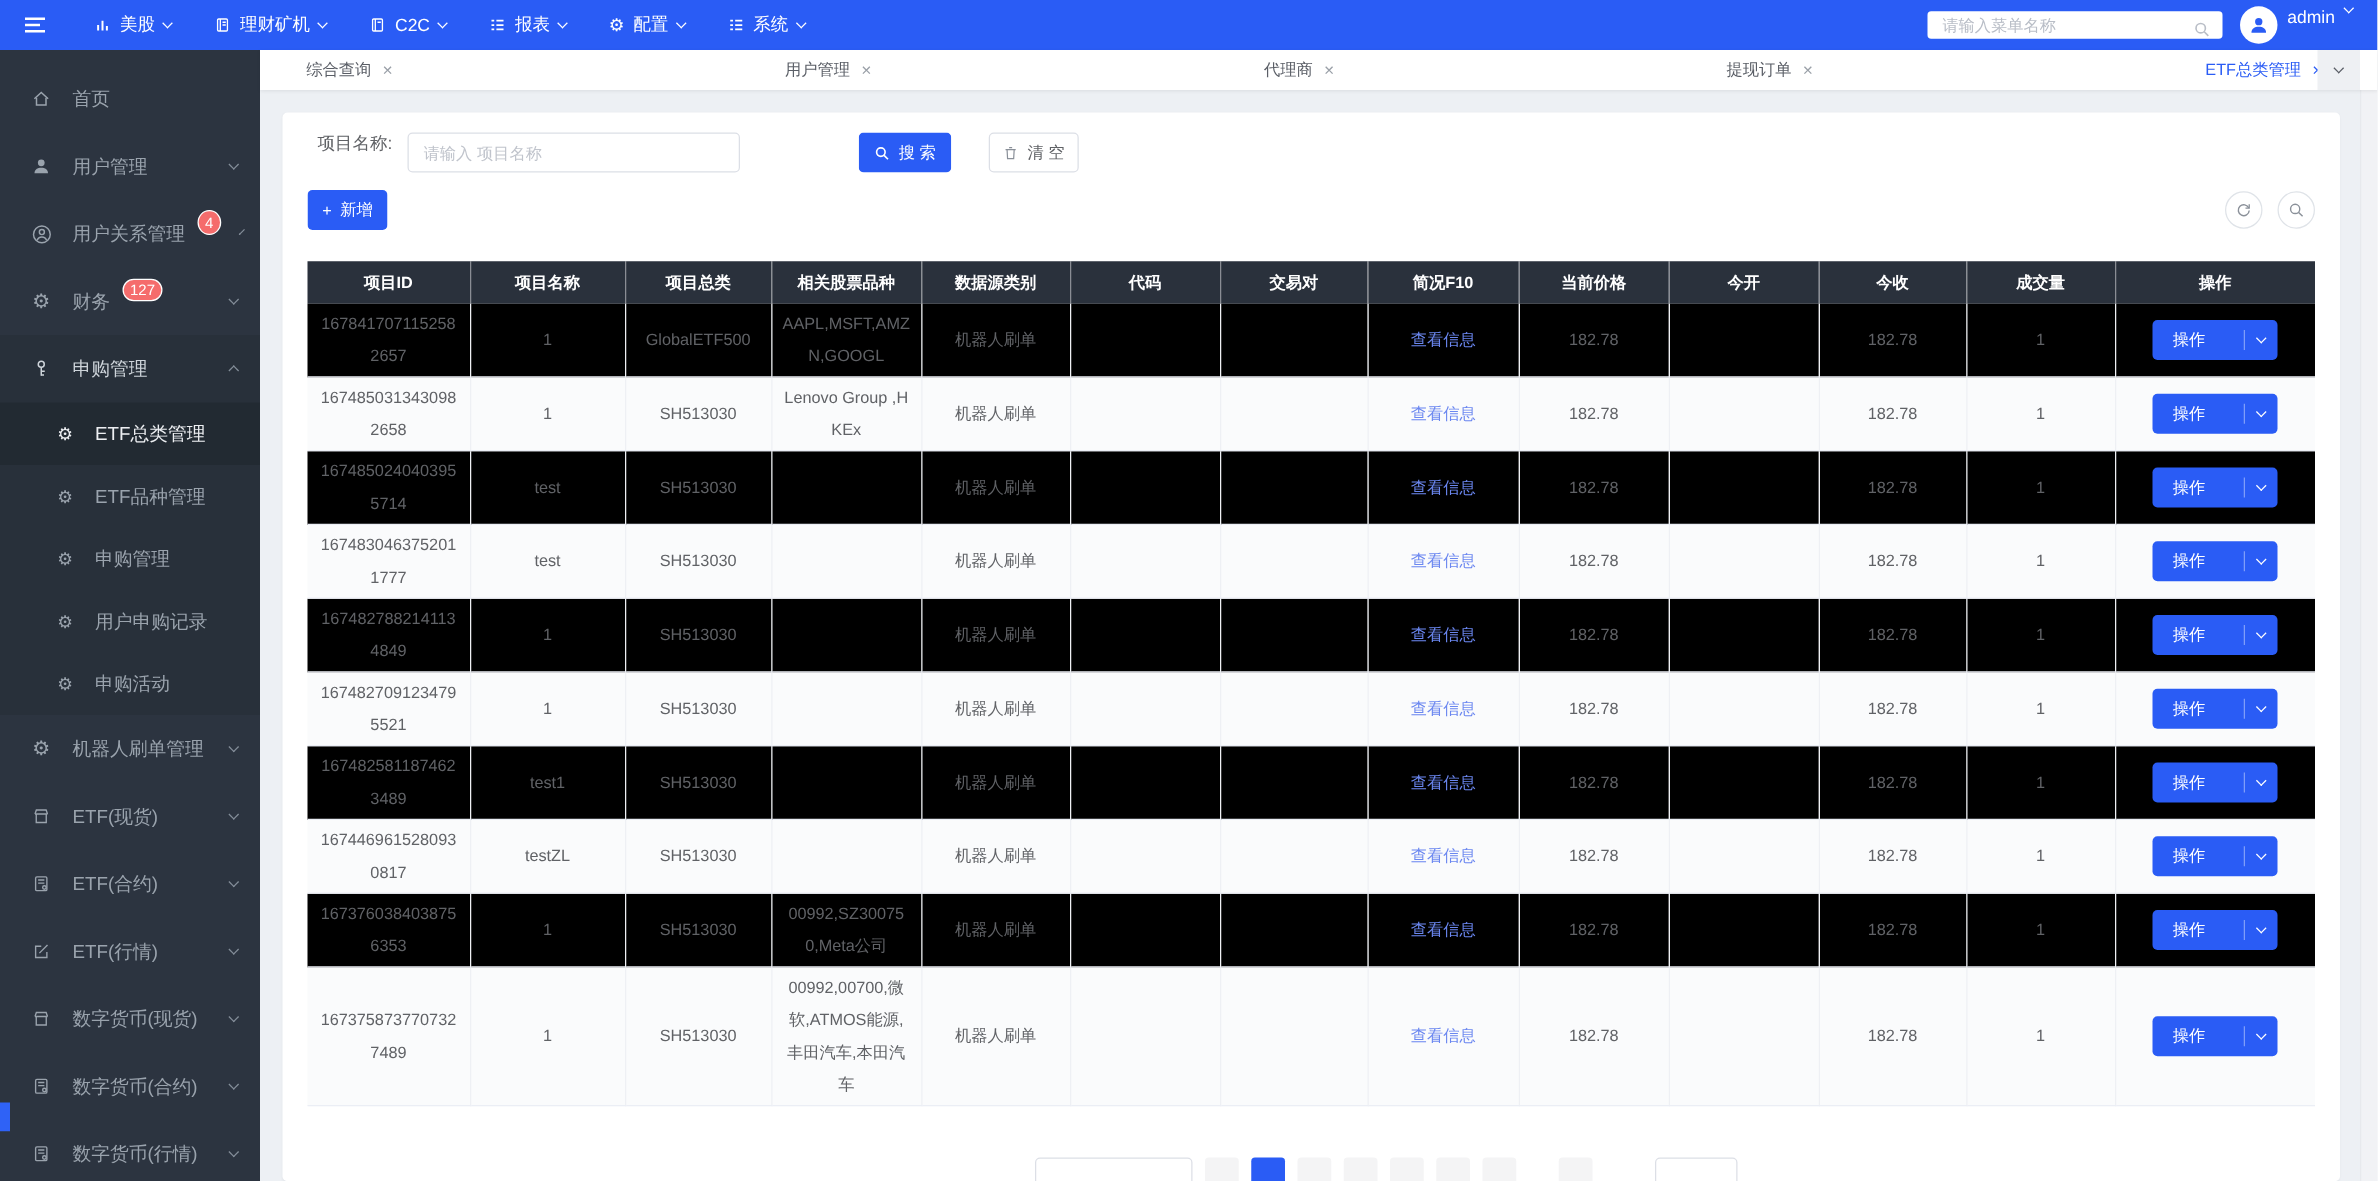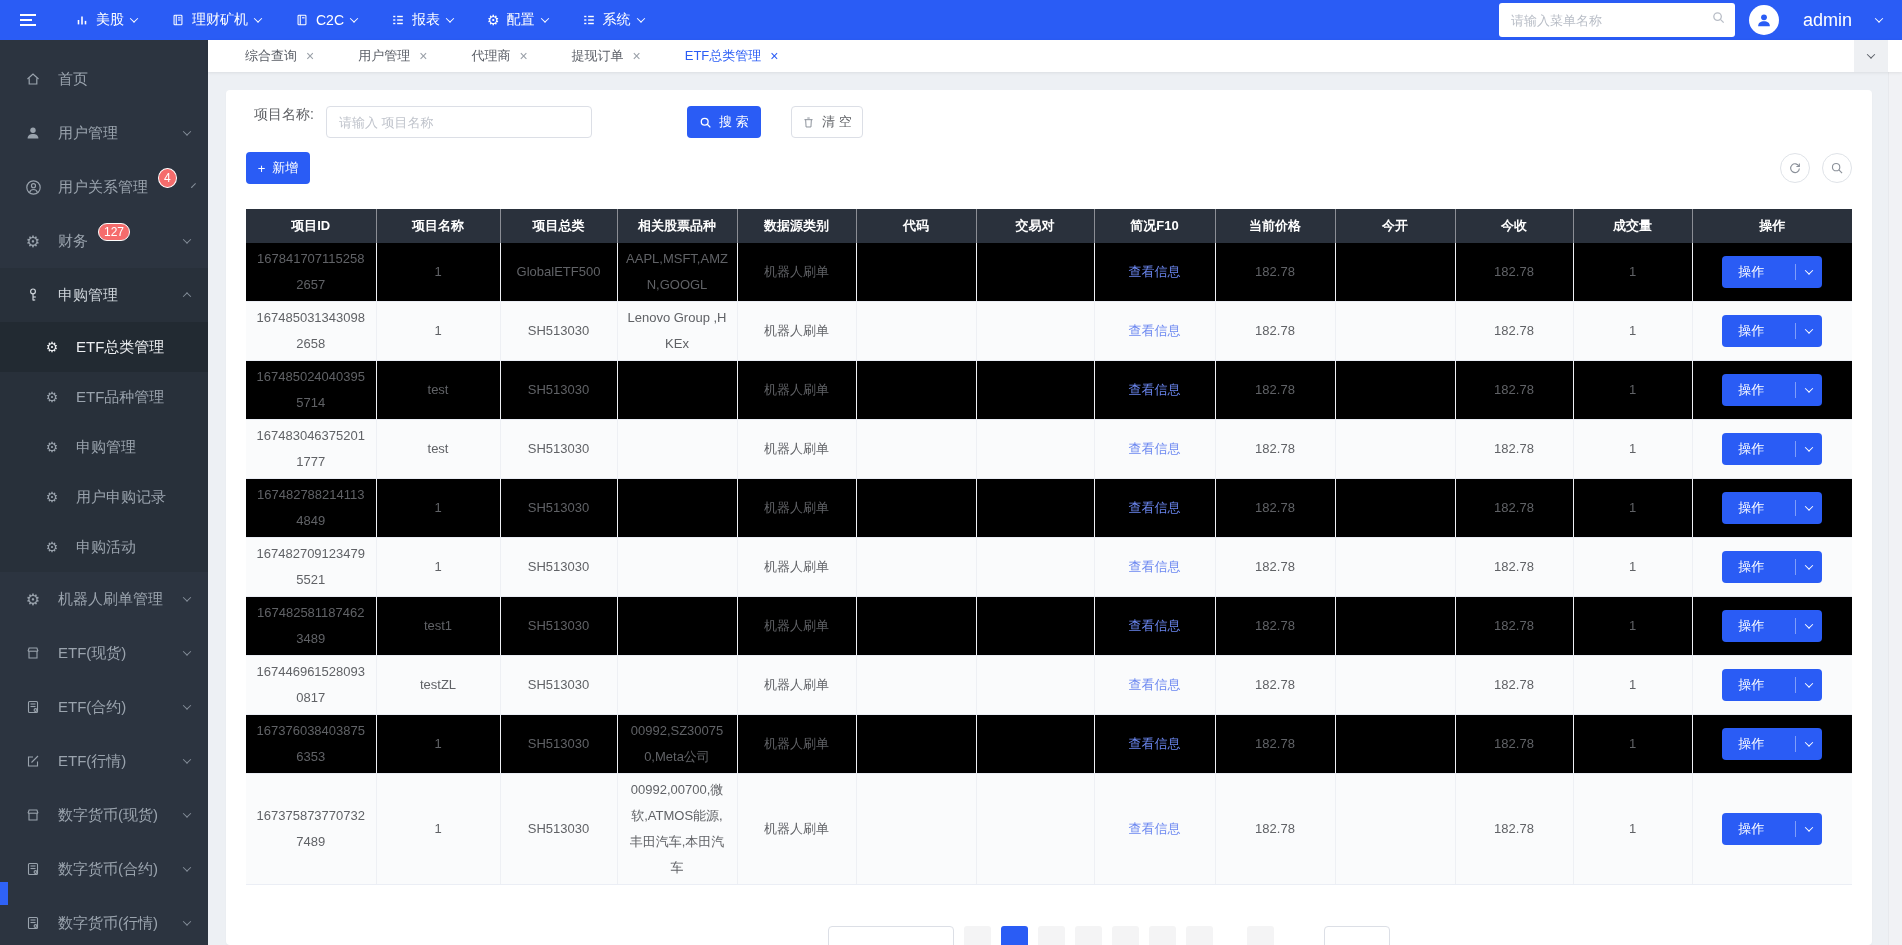--- a/index.html
+++ b/index.html
@@ -15,26 +15,26 @@
   .logo-text { color:#fff; font-weight:bold; font-size:17px; letter-spacing:.5px; margin-left:14px; }
   .topnav { flex:1; background:#2a5cf5; display:flex; align-items:center; color:#fff; }
   .hamburger { margin:0 22px 0 20px; display:flex; flex-direction:column; gap:3px; cursor:pointer; }
   .hamburger i { display:block; width:16px; height:2px; background:#fff; }
   .hamburger i:nth-child(2){ width:12px; }
   .top-menu { display:flex; align-items:center; gap:7px; margin:0 17px; font-size:14px; cursor:pointer; }
   .top-menu .micon { display:flex; align-items:center; font-size:14px; }
   .chv { display:inline-block; width:6px; height:6px; border-right:1.4px solid currentColor; border-bottom:1.4px solid currentColor; transform:rotate(45deg) translate(-1px,-1px); }
   .chv.up { transform:rotate(-135deg) translate(-1px,-1px); }
   .top-right { margin-left:auto; display:flex; align-items:center; gap:14px; padding-right:20px; }
-  .menu-search { position:relative; width:236px; height:34px; }
+  .menu-search { position:relative; width:236px; height:22px; }
   .menu-search input { width:100%; height:100%; border:none; border-radius:3px; padding:0 30px 0 12px; font-size:13px; color:#333; outline:none; font-family:inherit; }
   .menu-search input::placeholder { color:#b9bec7; }
   .menu-search .mag { position:absolute; right:9px; top:7px; color:#b9bec7; }
   .avatar { width:30px; height:30px; border-radius:50%; background:#fff; display:flex; align-items:center; justify-content:center; color:#2a5cf5; }
-  .admin-wrap { display:flex; align-items:center; gap:24px; color:#fff; font-size:18px; cursor:pointer; }
+  .admin-wrap { display:flex; align-items:flex-start; gap:8px; color:#fff; font-size:14px; cursor:pointer; }
 
   
   .shell { display:flex; height:905px; }
 
   
   .sidebar { width:208px; flex:none; background:#2c3440; color:#9aa3ad; font-size:15px; padding-top:12px; overflow:hidden; position:relative; }
   .s-item { height:54px; display:flex; align-items:center; padding:0 18px 0 24px; gap:16px; cursor:pointer; white-space:nowrap; }
   .s-item .sicon { width:18px; display:flex; justify-content:center; align-items:center; font-size:16px; flex:none; }
   .s-item .s-label { flex:0 0 auto; }
   .s-item .s-chv { margin-left:auto; color:#848e99; }
@@ -42,21 +42,21 @@
   .s-group .parent { height:54px; color:#ced4da; }
   .s-child { height:50px; display:flex; align-items:center; padding-left:44px; gap:16px; cursor:pointer; }
   .s-child .sicon { font-size:14px; width:16px; display:flex; justify-content:center; }
   .s-child.active { background:#222a32; color:#eceef1; }
   .badge { background:#f56c6c; color:#fff; border:1px solid #fff; font-size:12px; line-height:1; border-radius:9px; padding:2px 5px; margin-left:-6px; transform:translateY(-9px); flex:none; }
   .badge.round { border-radius:50%; padding:3px 5px; }
   .sb-thumb { position:absolute; left:0; top:882px; width:8px; height:23px; background:#2f62f6; }
 
   
   .main { flex:1; display:flex; flex-direction:column; min-width:0; }
-  .tabbar { height:32px; background:#fff; display:flex; align-items:center; padding-left:37px; box-shadow:0 1px 3px rgba(0,0,0,.08); position:relative; z-index:2; }
+  .tabbar { height:32px; background:#fff; display:flex; align-items:center; padding-left:37px; box-shadow:0 1px 3px rgba(0,0,0,.08); position:relative; z-index:2;justify-content:space-between; }
   .tab { display:flex; align-items:center; gap:9px; font-size:13px; color:#5a5e66; margin-right:44px; cursor:pointer; }
   .tab .x { color:#9aa0a8; font-size:14px; }
   .tab.active { color:#2a5cf5; }
   .tab.active .x { color:#2a5cf5; }
   .tab-dropdown { position:absolute; right:14px; top:0; width:34px; height:32px; background:#eef0f3; display:flex; align-items:center; justify-content:center; color:#5a5e66; cursor:pointer; }
 
   .content { flex:1; padding:18px 30px 0 18px; }
   .card { background:#fff; border-radius:4px; height:100%; padding:16px 20px 0 20px; box-shadow:0 1px 2px rgba(0,0,0,.04); }
 
   .filter-row { display:flex; align-items:flex-start; height:32px; margin-left:8px; }

